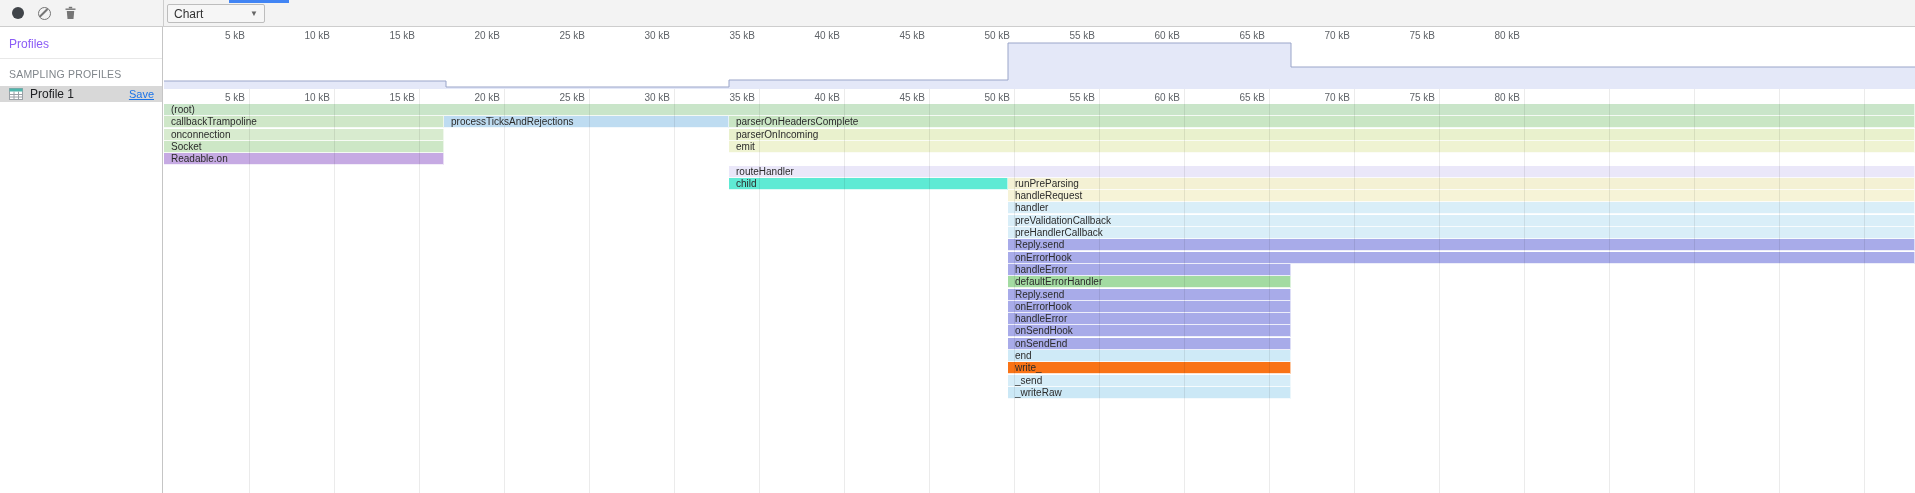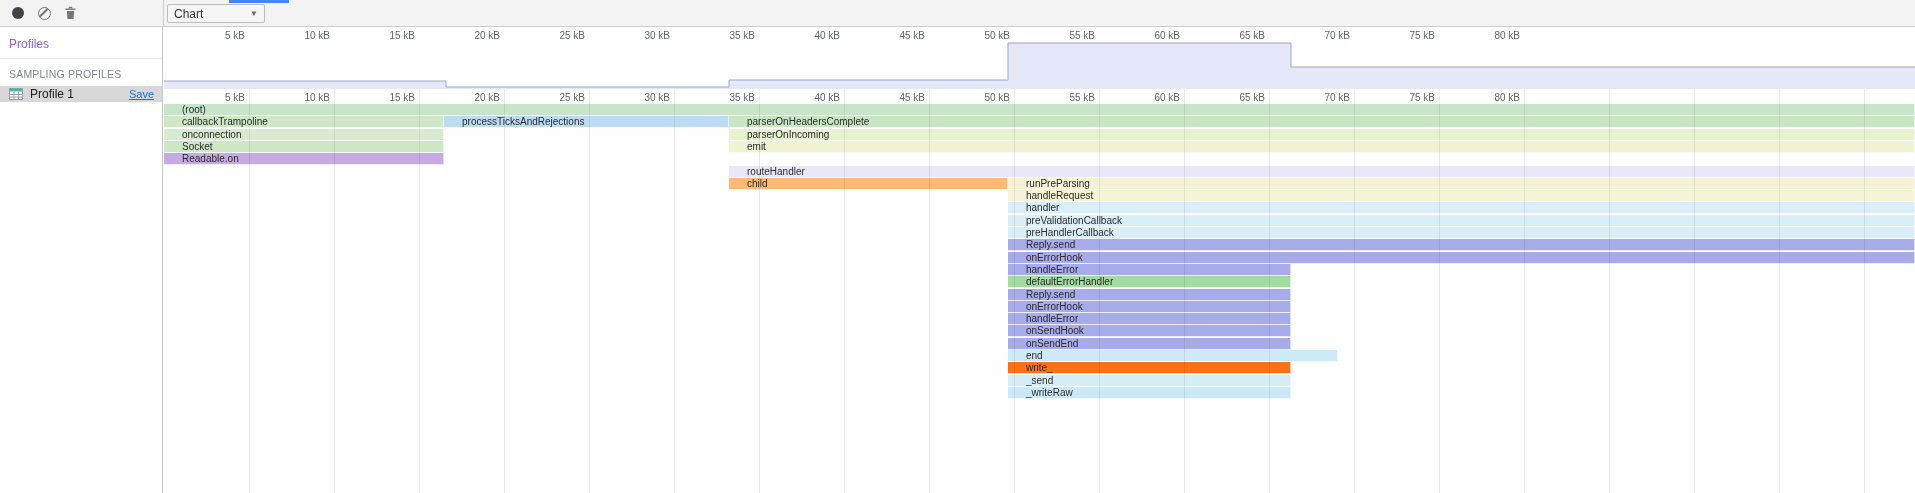--- a/index.html
+++ b/index.html
@@ -50,21 +50,21 @@
   .ruler .tick { position: absolute; top: 3px; transform: translateX(-100%);
                  font-size: 10px; color: #5f6368; white-space: nowrap; }
 
   .flame-wrap { position: absolute; top: 62px; left: 0; right: 0; bottom: 0; background: #fff; }
   .flame-ruler { top: 0; }
   .gridlines { position: absolute; inset: 0; z-index: 3; pointer-events: none; }
   .gridline { position: absolute; top: 0; bottom: 0; width: 1px; background: rgba(0,0,0,0.08); }
 
   .flame-rows { position: absolute; left: 0; right: 0; top: 15px; bottom: 0; z-index: 2; }
   .frame { position: absolute; height: 12px; font-size: 10px; line-height: 12px; color: #2b2b2b;
-           overflow: hidden; white-space: nowrap; padding-left: 18px;
+           overflow: hidden; white-space: nowrap; padding-left: 7px;
            border-bottom: 1px solid rgba(255,255,255,0.8);
            border-right: 1px solid rgba(255,255,255,0.6); cursor: default; }
 </style>
 </head>
 <body>
 
 <div class="window">
 
   <div class="tab-accent"></div>
 
@@ -178,36 +178,36 @@
           <div class="frame" style="left: 0px; top: 0px; width: 1751px; background: rgb(201, 229, 201);"><span>(root)</span></div>
           <div class="frame" style="left: 0px; top: 12.3px; width: 280px; background: rgb(207, 231, 200);"><span>callbackTrampoline</span></div>
           <div class="frame" style="left: 280px; top: 12.3px; width: 285px; background: rgb(190, 220, 241);"><span>processTicksAndRejections</span></div>
           <div class="frame" style="left: 565px; top: 12.3px; width: 1186px; background: rgb(201, 230, 196);"><span>parserOnHeadersComplete</span></div>
           <div class="frame" style="left: 0px; top: 24.6px; width: 280px; background: rgb(216, 235, 207);"><span>onconnection</span></div>
           <div class="frame" style="left: 565px; top: 24.6px; width: 1186px; background: rgb(233, 241, 205);"><span>parserOnIncoming</span></div>
           <div class="frame" style="left: 0px; top: 36.9px; width: 280px; background: rgb(205, 231, 198);"><span>Socket</span></div>
           <div class="frame" style="left: 565px; top: 36.9px; width: 1186px; background: rgb(239, 243, 210);"><span>emit</span></div>
           <div class="frame" style="left: 0px; top: 49.2px; width: 280px; background: rgb(198, 170, 227);"><span>Readable.on</span></div>
           <div class="frame" style="left: 565px; top: 61.5px; width: 1186px; background: rgb(234, 231, 249);"><span>routeHandler</span></div>
-          <div class="frame" style="left: 565px; top: 73.8px; width: 279px; background: #fdba74;"><span>child</span></div>
+          <div class="frame" style="left: 565px; top: 73.8px; width: 279px; background: #5eead4;"><span>child</span></div>
           <div class="frame" style="left: 844px; top: 73.8px; width: 907px; background: rgb(244, 241, 212);"><span>runPreParsing</span></div>
           <div class="frame" style="left: 844px; top: 86.1px; width: 907px; background: rgb(246, 243, 215);"><span>handleRequest</span></div>
           <div class="frame" style="left: 844px; top: 98.4px; width: 907px; background: rgb(217, 238, 248);"><span>handler</span></div>
           <div class="frame" style="left: 844px; top: 110.7px; width: 907px; background: rgb(217, 238, 248);"><span>preValidationCallback</span></div>
           <div class="frame" style="left: 844px; top: 123px; width: 907px; background: rgb(217, 238, 248);"><span>preHandlerCallback</span></div>
           <div class="frame" style="left: 844px; top: 135.3px; width: 907px; background: rgb(168, 171, 233);"><span>Reply.send</span></div>
           <div class="frame" style="left: 844px; top: 147.6px; width: 907px; background: rgb(168, 171, 233);"><span>onErrorHook</span></div>
           <div class="frame" style="left: 844px; top: 159.9px; width: 283px; background: rgb(168, 171, 233);"><span>handleError</span></div>
           <div class="frame" style="left: 844px; top: 172.2px; width: 283px; background: rgb(163, 219, 162);"><span>defaultErrorHandler</span></div>
           <div class="frame" style="left: 844px; top: 184.5px; width: 283px; background: rgb(168, 171, 233);"><span>Reply.send</span></div>
           <div class="frame" style="left: 844px; top: 196.8px; width: 283px; background: rgb(168, 171, 233);"><span>onErrorHook</span></div>
           <div class="frame" style="left: 844px; top: 209.1px; width: 283px; background: rgb(168, 171, 233);"><span>handleError</span></div>
           <div class="frame" style="left: 844px; top: 221.4px; width: 283px; background: rgb(168, 171, 233);"><span>onSendHook</span></div>
           <div class="frame" style="left: 844px; top: 233.7px; width: 283px; background: rgb(168, 171, 233);"><span>onSendEnd</span></div>
-          <div class="frame" style="left: 844px; top: 246px; width: 330px; background: rgb(207, 234, 247);"><span>end</span></div>
+          <div class="frame" style="left: 844px; top: 246px; width: 283px; background: rgb(207, 234, 247);"><span>end</span></div>
           <div class="frame" style="left: 844px; top: 258.3px; width: 283px; background: #f97316;"><span>write_</span></div>
           <div class="frame" style="left: 844px; top: 270.6px; width: 283px; background: rgb(214, 237, 248);"><span>_send</span></div>
           <div class="frame" style="left: 844px; top: 282.9px; width: 283px; background: rgb(203, 232, 246);"><span>_writeRaw</span></div>
         </div>
     </div>
 
   </main>
 </div>
 
 </body></html>

